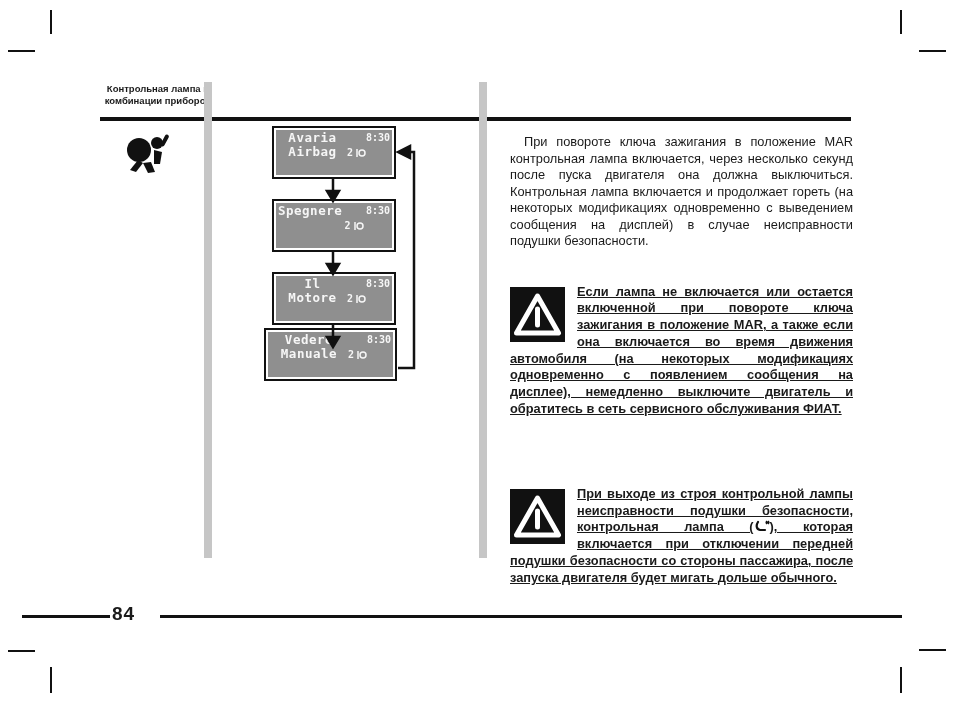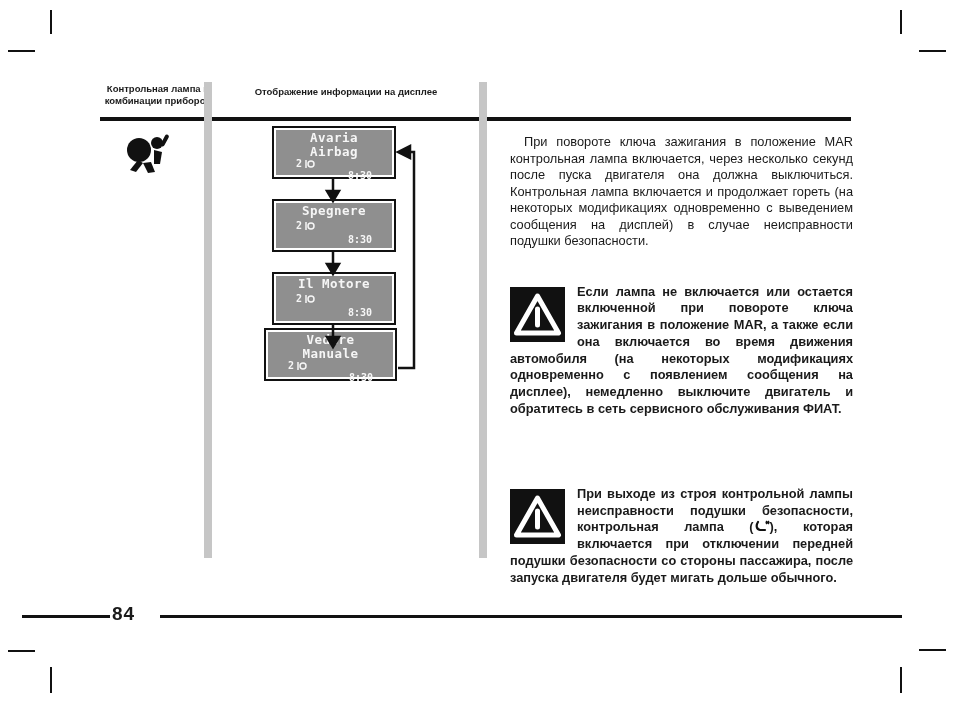--- a/index.html
+++ b/index.html
@@ -29,35 +29,35 @@
 
   
   .screen {
     position:absolute; left:272px; width:124px; height:53px;
     border:2px solid #111; background:#fff; padding:2px;
   }
   .screen.wide { left:264px; width:133px; }
   .screen-inner {
     width:100%; height:100%; background:#8f8f8f; color:#f6f6f6;
     font-family:"DejaVu Sans Mono", monospace; font-weight:700;
-    display:flex; flex-direction:column; justify-content:space-between;
-    padding:1px 20px;
+    display:flex; flex-direction:row; justify-content:space-between;
+    padding:1px 2px;
   }
   .scr-title { font-size:12.5px; text-align:center; letter-spacing:0.5px; line-height:14px; }
   .scr-chan  { font-size:10px; text-align:left; line-height:10px; display:flex; align-items:center; gap:2px; }
   .scr-time  { font-size:10px; text-align:right; line-height:14px; }
 
   .flow-svg { position:absolute; left:260px; top:120px; }
 
   
   .article { position:absolute; left:510px; top:123px; width:343px; }
   .art-heading { font-size:15.5px; font-weight:700; line-height:20px; letter-spacing:0.2px; }
   .para { font-size:12.8px; line-height:16.5px; text-align:justify; margin-top:11px; }
   .para .indent { display:inline-block; width:14px; }
-  .warn-block { margin-top:34px; font-weight:700; }
+  .warn-block { margin-top:34px; font-weight:700;text-decoration:underline; }
   .warn-block.second { margin-top:68px; }
   .warn-text { font-size:12.8px; line-height:16.8px; text-align:justify; }
   .warn-icon { float:left; margin:3px 12px 2px 0; }
   .inline-ico { display:inline-block; vertical-align:-2px; }
 
   
   .foot-line { position:absolute; top:615px; height:3px; background:#111; }
   .foot-num { position:absolute; left:112px; top:603px; font-size:19px; font-weight:700; letter-spacing:1px; }
 </style>
 </head>
@@ -68,21 +68,20 @@
   <div class="mark" style="left:50px; top:10px; width:2px; height:24px;"></div>
   <div class="mark" style="left:8px;  top:50px; width:27px; height:2px;"></div>
   <div class="mark" style="left:900px; top:10px; width:2px; height:24px;"></div>
   <div class="mark" style="left:919px; top:50px; width:27px; height:2px;"></div>
   <div class="mark" style="left:8px;  top:650px; width:27px; height:2px;"></div>
   <div class="mark" style="left:50px; top:667px; width:2px; height:26px;"></div>
   <div class="mark" style="left:919px; top:649px; width:27px; height:2px;"></div>
   <div class="mark" style="left:900px; top:667px; width:2px; height:26px;"></div>
 
   <div class="hdr-col1">Контрольная лампа в комбинации приборов</div>
-  <div class="hdr-col2">Отображение информации на дисплее</div>
   <div class="hdr-rule"></div>
   <div class="vbar left"></div>
   <div class="vbar right"></div>
 
   <svg class="lamp" width="50" height="52" viewBox="0 0 50 52">
     <circle cx="15" cy="20" r="12" fill="#111"></circle>
     <circle cx="33" cy="13" r="6" fill="#111"></circle>
     <path d="M30 20 L38 22 L36 34 L30 34 Z" fill="#111"></path>
     <rect x="39" y="4" width="4" height="13" rx="2" transform="rotate(28 41 10)" fill="#111"></rect>
     <path d="M6 40 L14 30 L19 33 L12 42 Z" fill="#111"></path>

